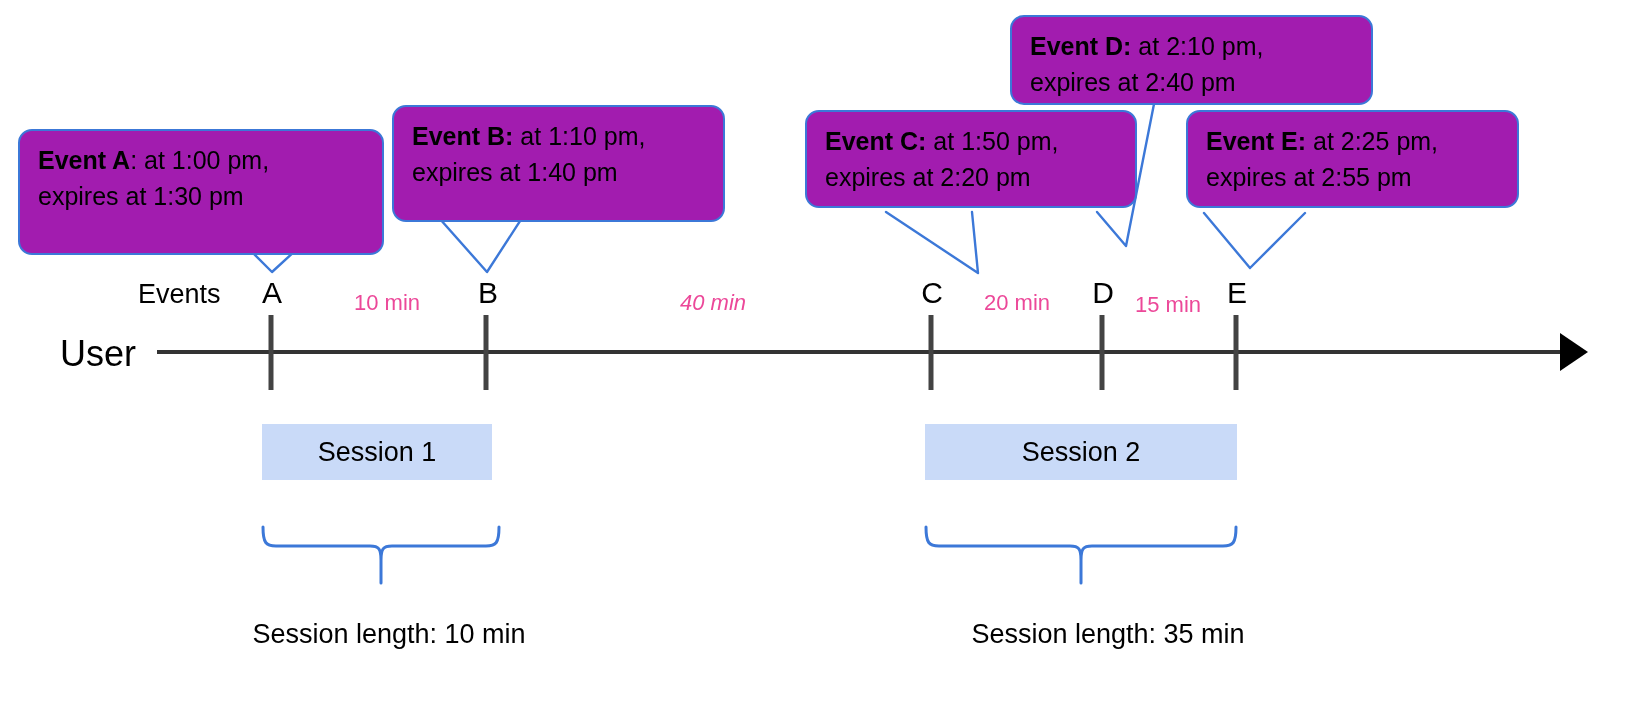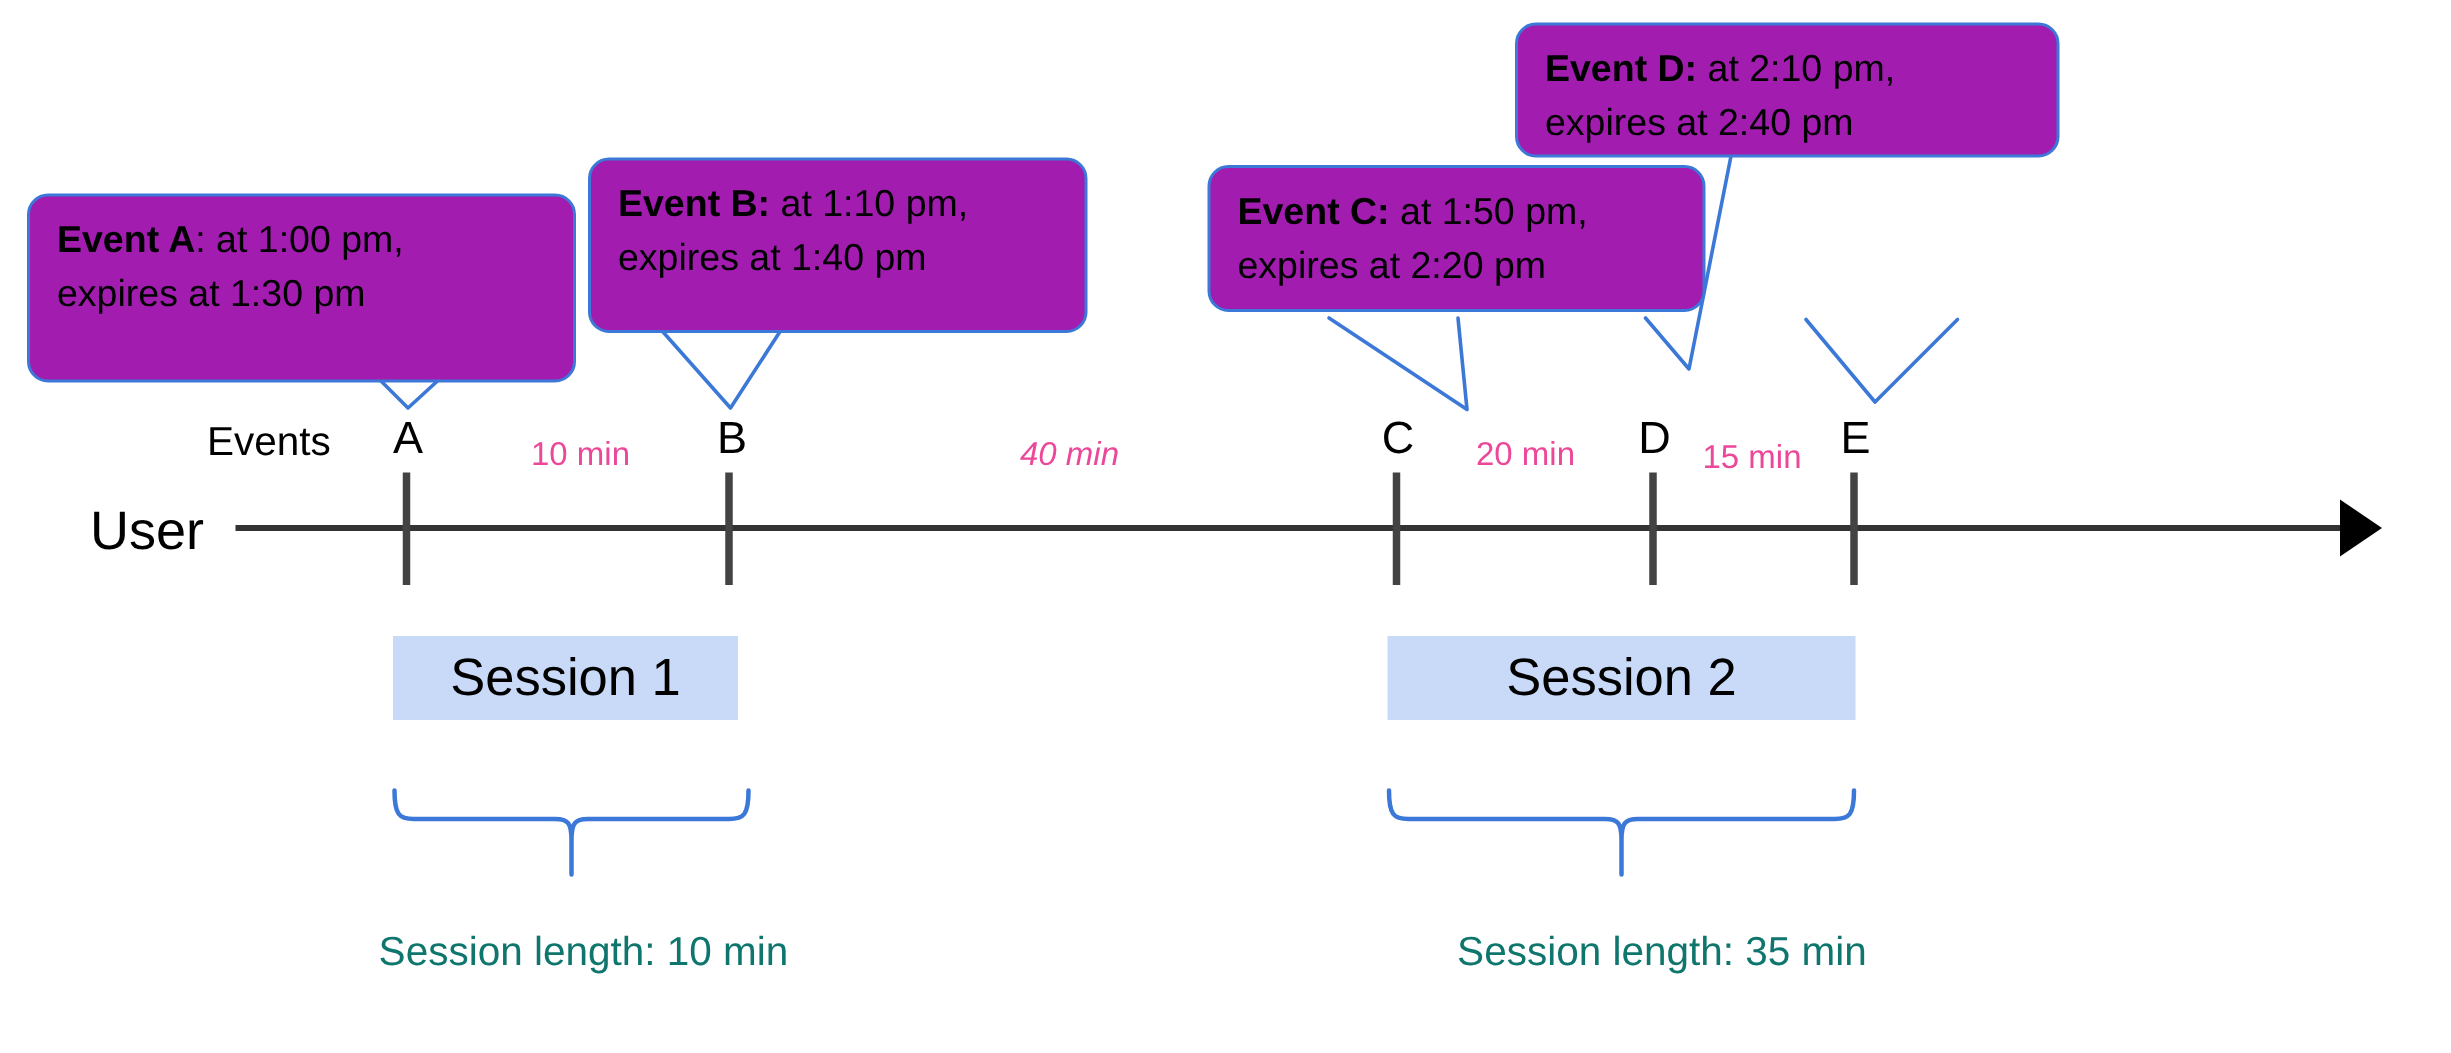--- a/index.html
+++ b/index.html
@@ -73,28 +73,28 @@
     transform: translateX(-50%);
     white-space: nowrap;
   }
   
   .session-box {
     position: absolute;
     background: #c9daf8;
     display: flex;
     align-items: center;
     justify-content: center;
-    font-size: 35px;
+    font-size: 27px;
     color: #000;
     z-index: 3;
   }
   .session-length {
     position: absolute;
     font-size: 27px;
-    color: #0f766e;
+    color: #000000;
     text-align: center;
     transform: translateX(-50%);
     white-space: nowrap;
   }
 </style>
 </head>
 <body>
 
 <div id="canvas">
 
@@ -154,20 +154,24 @@
   <div class="callout" style="left:805px; top:110px; width:332px; height:98px;">
     <span class="ev">Event C:</span><span> at 1:50 pm,</span><br>
     <span>expires at 2:20 pm</span>
   </div>
 
   <div class="callout" style="left:1010px; top:15px; width:363px; height:90px;">
     <span class="ev">Event D:</span><span> at 2:10 pm,</span><br>
     <span>expires at 2:40 pm</span>
   </div>
 
+  <div class="callout" style="left:1186px; top:110px; width:333px; height:98px;">
+    <span class="ev">Event E:</span><span> at 2:25 pm,</span><br>
+    <span>expires at 2:55 pm</span>
+  </div>
 
   <div class="axis-label-user" style="left:60px; top:333px;">User</div>
 
   <div class="axis-label-events" style="left:138px; top:279px;">Events</div>
 
   <div class="event-letter" style="left:272px; top:276px;">A</div>
   <div class="event-letter" style="left:488px; top:276px;">B</div>
   <div class="event-letter" style="left:932px; top:276px;">C</div>
   <div class="event-letter" style="left:1103px; top:276px;">D</div>
   <div class="event-letter" style="left:1237px; top:276px;">E</div>

